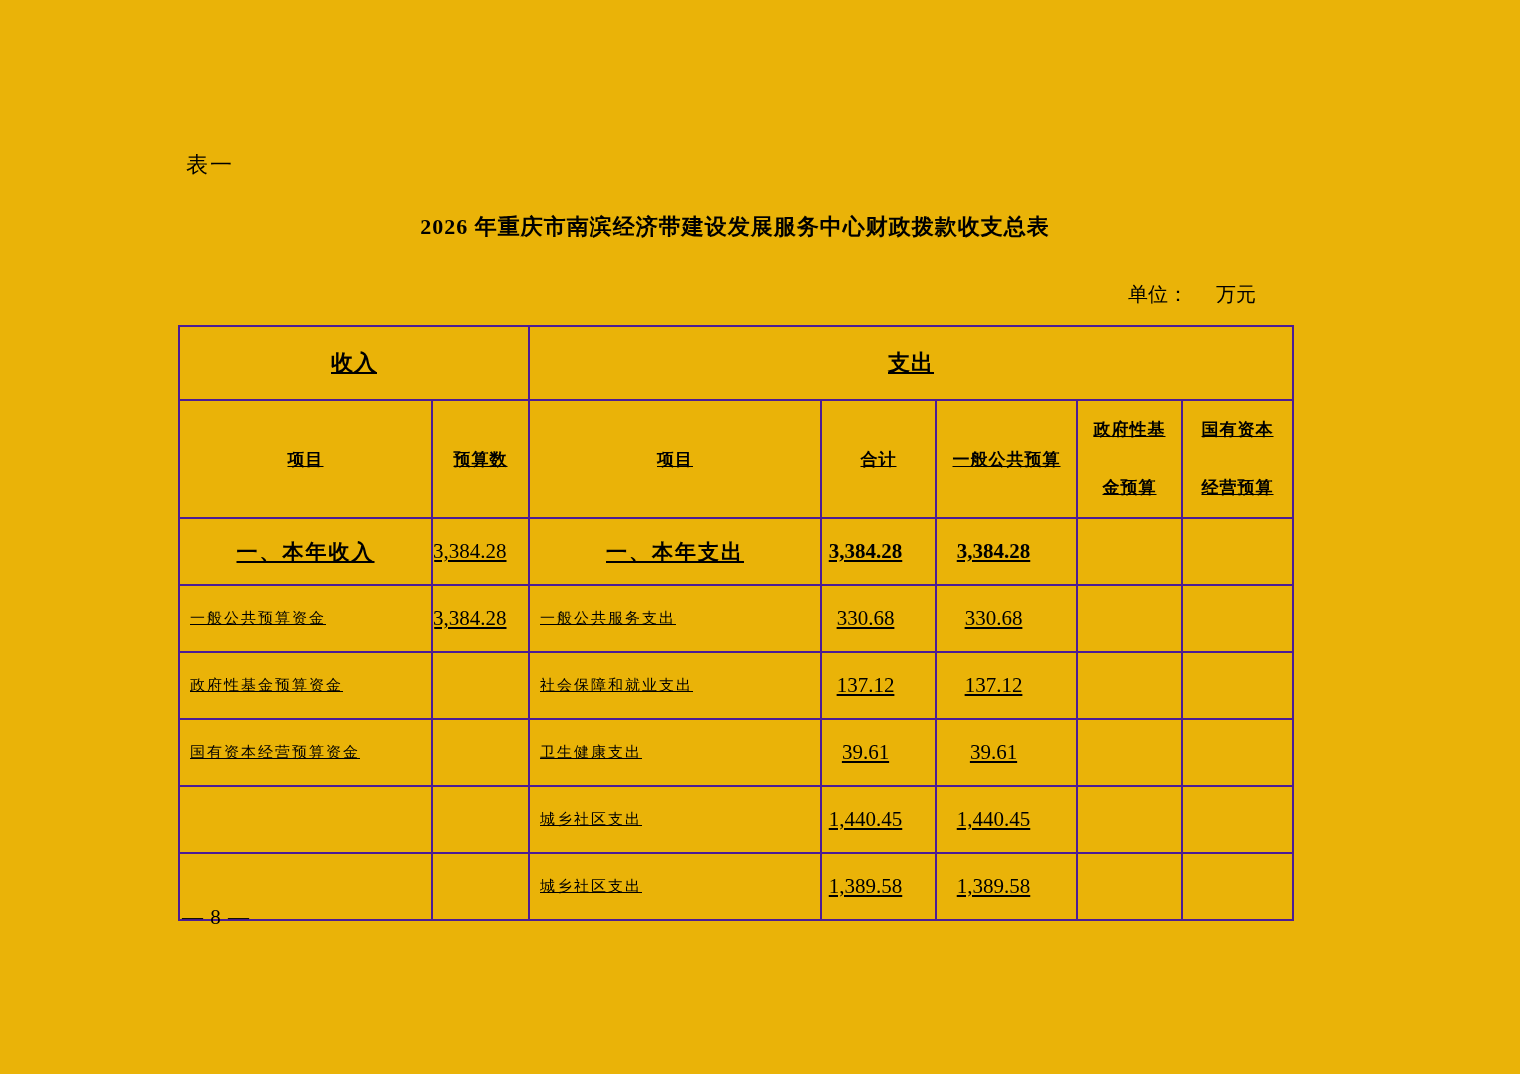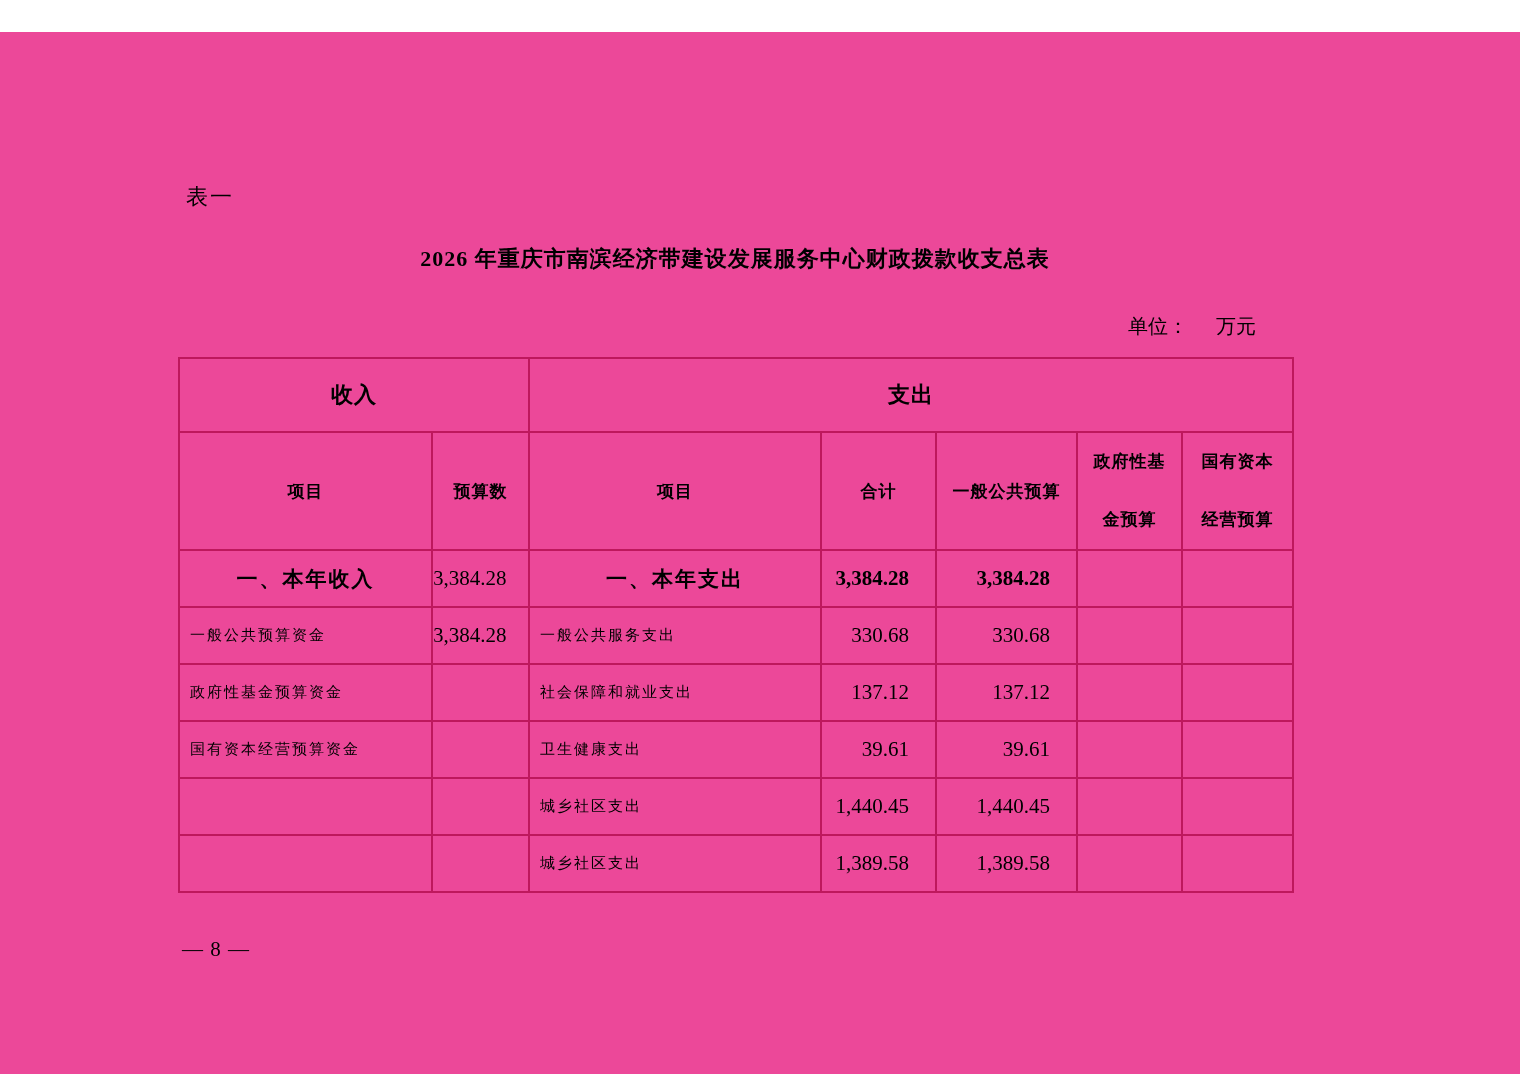--- a/index.html
+++ b/index.html
@@ -8,22 +8,21 @@
     position: relative;
     width: 1520px;
     height: 1074px;
     font-family: "Liberation Serif", serif;
     color: #000;
     overflow: hidden;
   }
   .doc-page {
     position: absolute;
     inset: 0;
-    background: #ec4899;
-    margin-top: 32px;
+    background: #eab308;
   }
   .table-label {
     position: absolute;
     left: 186px;
     top: 150px;
     font-size: 22px;
     letter-spacing: 2px;
   }
   .doc-title {
     position: absolute;
@@ -48,45 +47,46 @@
 
   table.budget {
     position: absolute;
     left: 178px;
     top: 325px;
     width: 1114px;
     border-collapse: collapse;
     table-layout: fixed;
   }
   .budget th, .budget td {
-    border: 2px solid #be185d;
+    border: 2px solid #4c1d95;
     vertical-align: middle;
     overflow: hidden;
+    text-decoration: underline;
   }
   .budget th {
     font-family: "Liberation Sans", sans-serif;
     font-weight: bold;
     font-size: 17px;
     text-align: center;
     letter-spacing: 1px;
   }
   tr.hrow1 { height: 74px; }
   tr.hrow1 th { font-size: 22px; }
   tr.hrow2 { height: 114px; }
   th.split { white-space: pre-line; line-height: 58px; }
-  tr.drow { height: 57px; }
+  tr.drow { height: 67px; }
   td.item {
     font-size: 15px;
     text-align: left;
     padding-left: 10px;
     letter-spacing: 2px;
   }
   td.num {
     font-size: 21px;
-    text-align: right;
+    text-align: center;
     padding-right: 26px;
     border-radius: 26px;
   }
   td.ctr { text-align: center; letter-spacing: 2px; }
   .bold { font-weight: bold; }
   tr.drow td.ctr { font-size: 21px; }
 
   .page-number {
     position: absolute;
     left: 182px;

